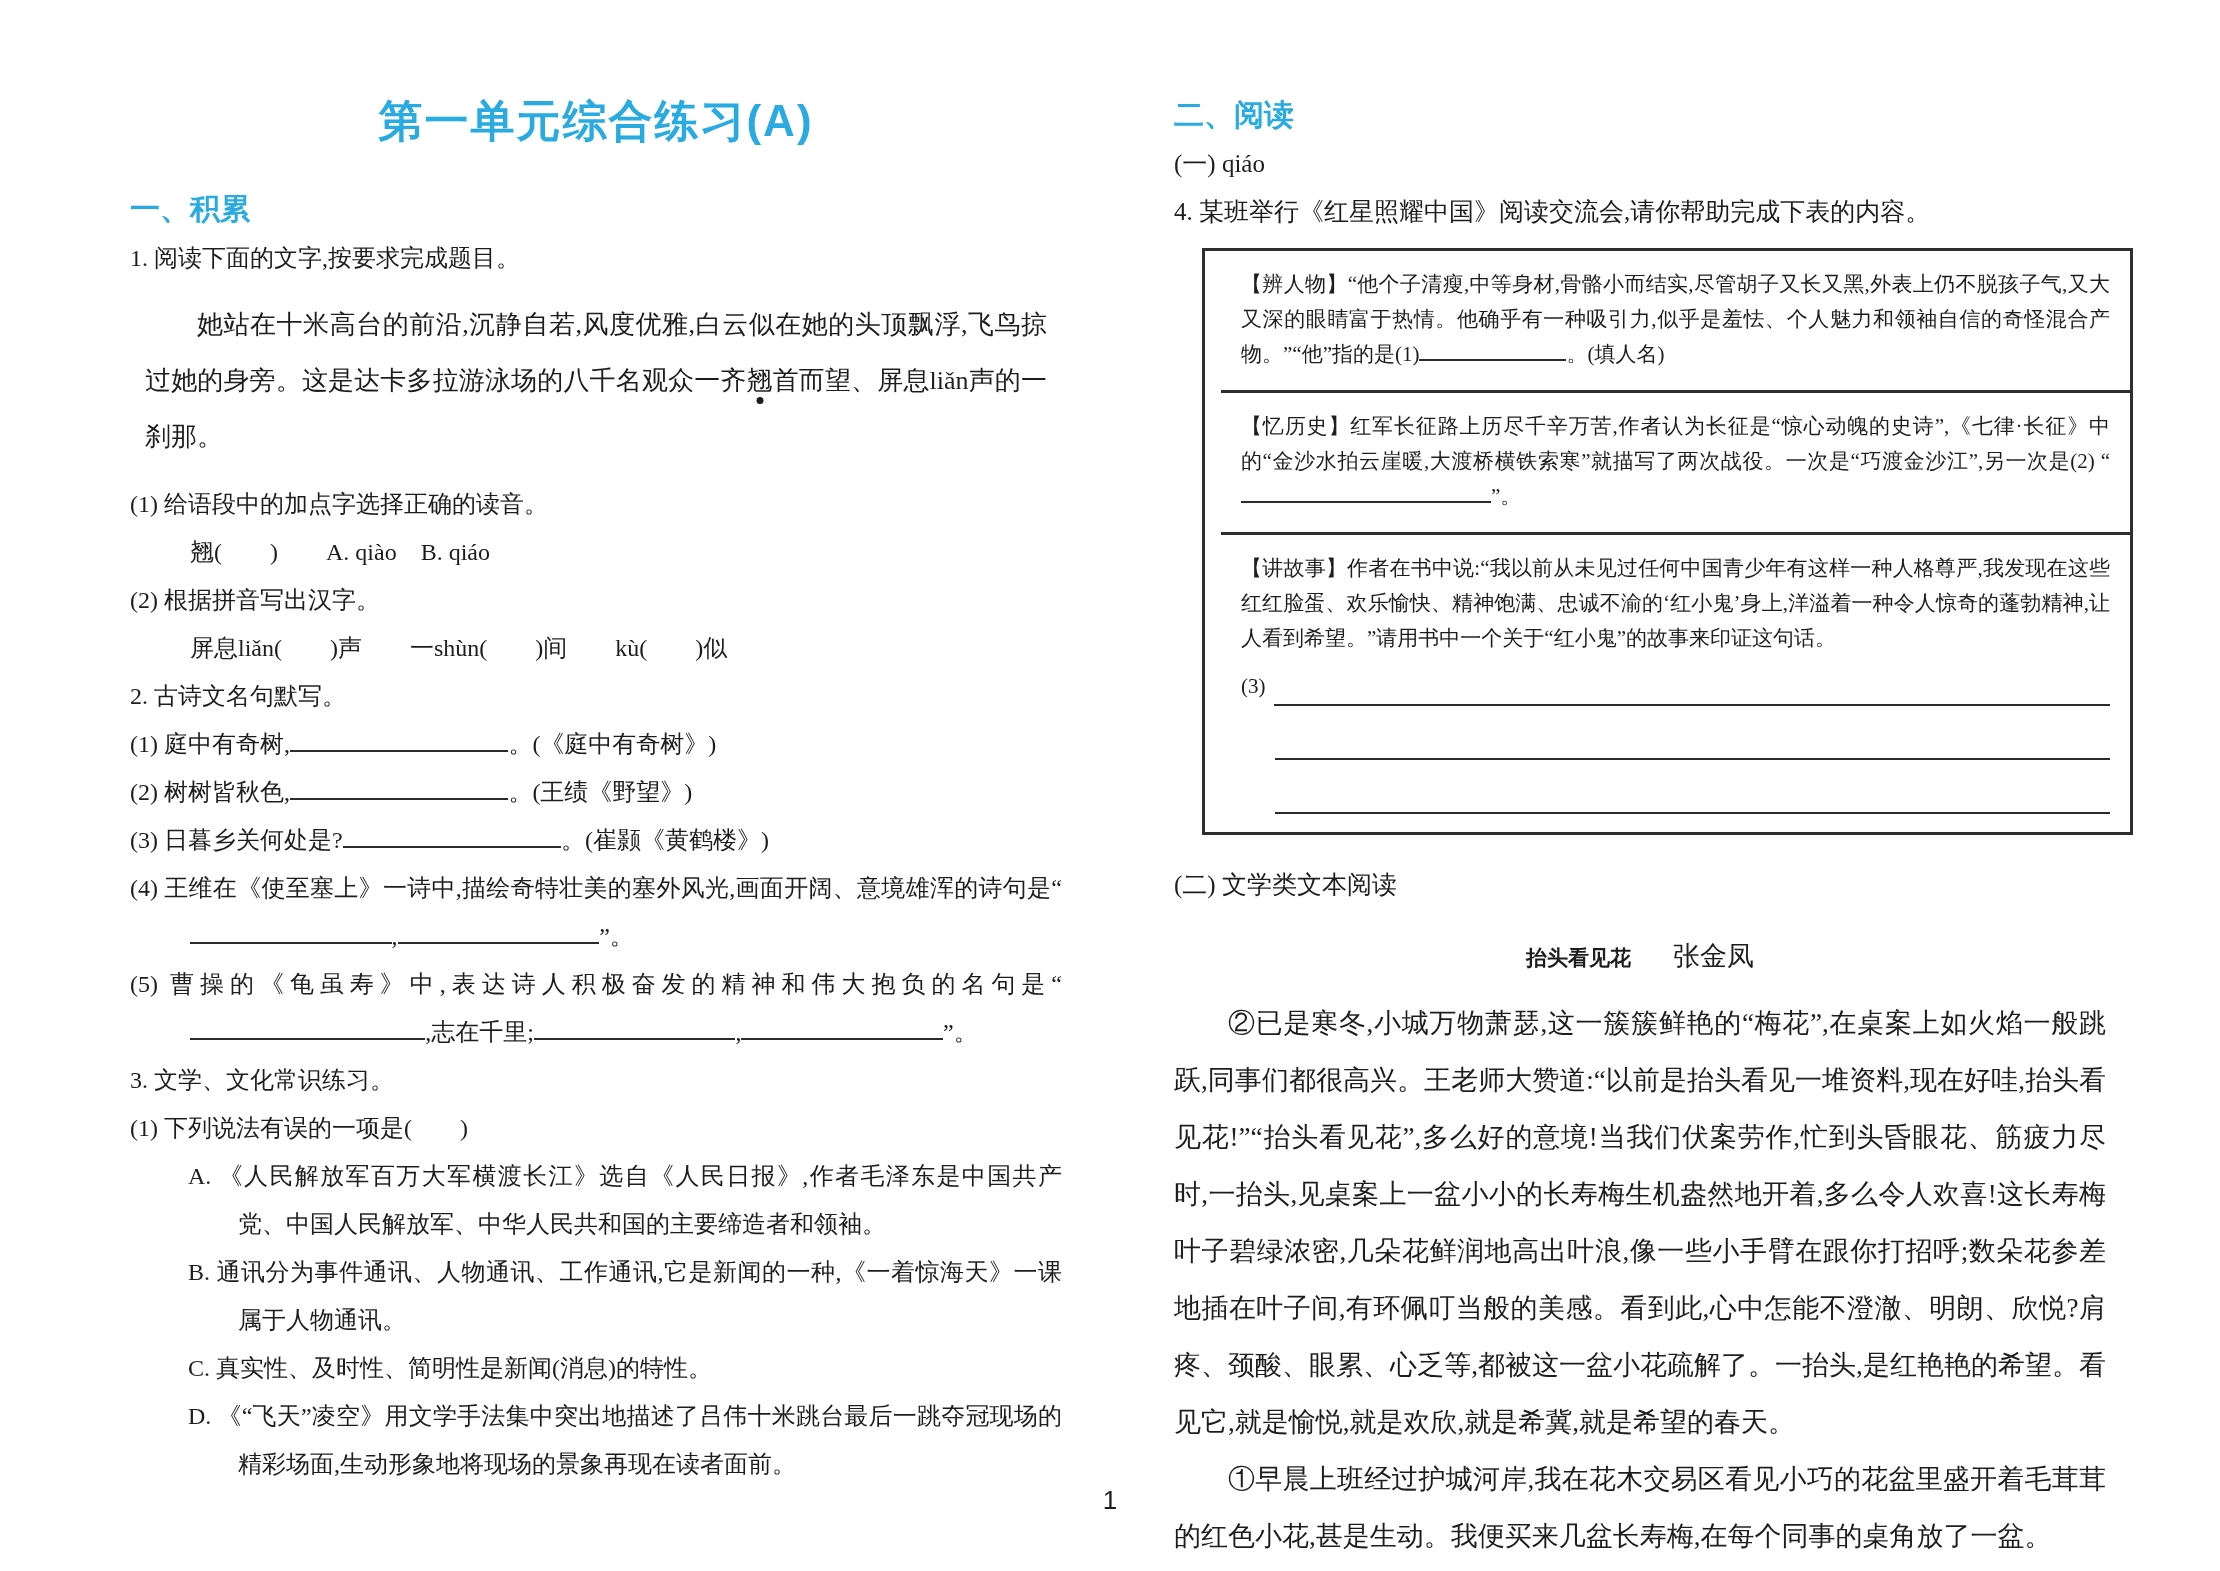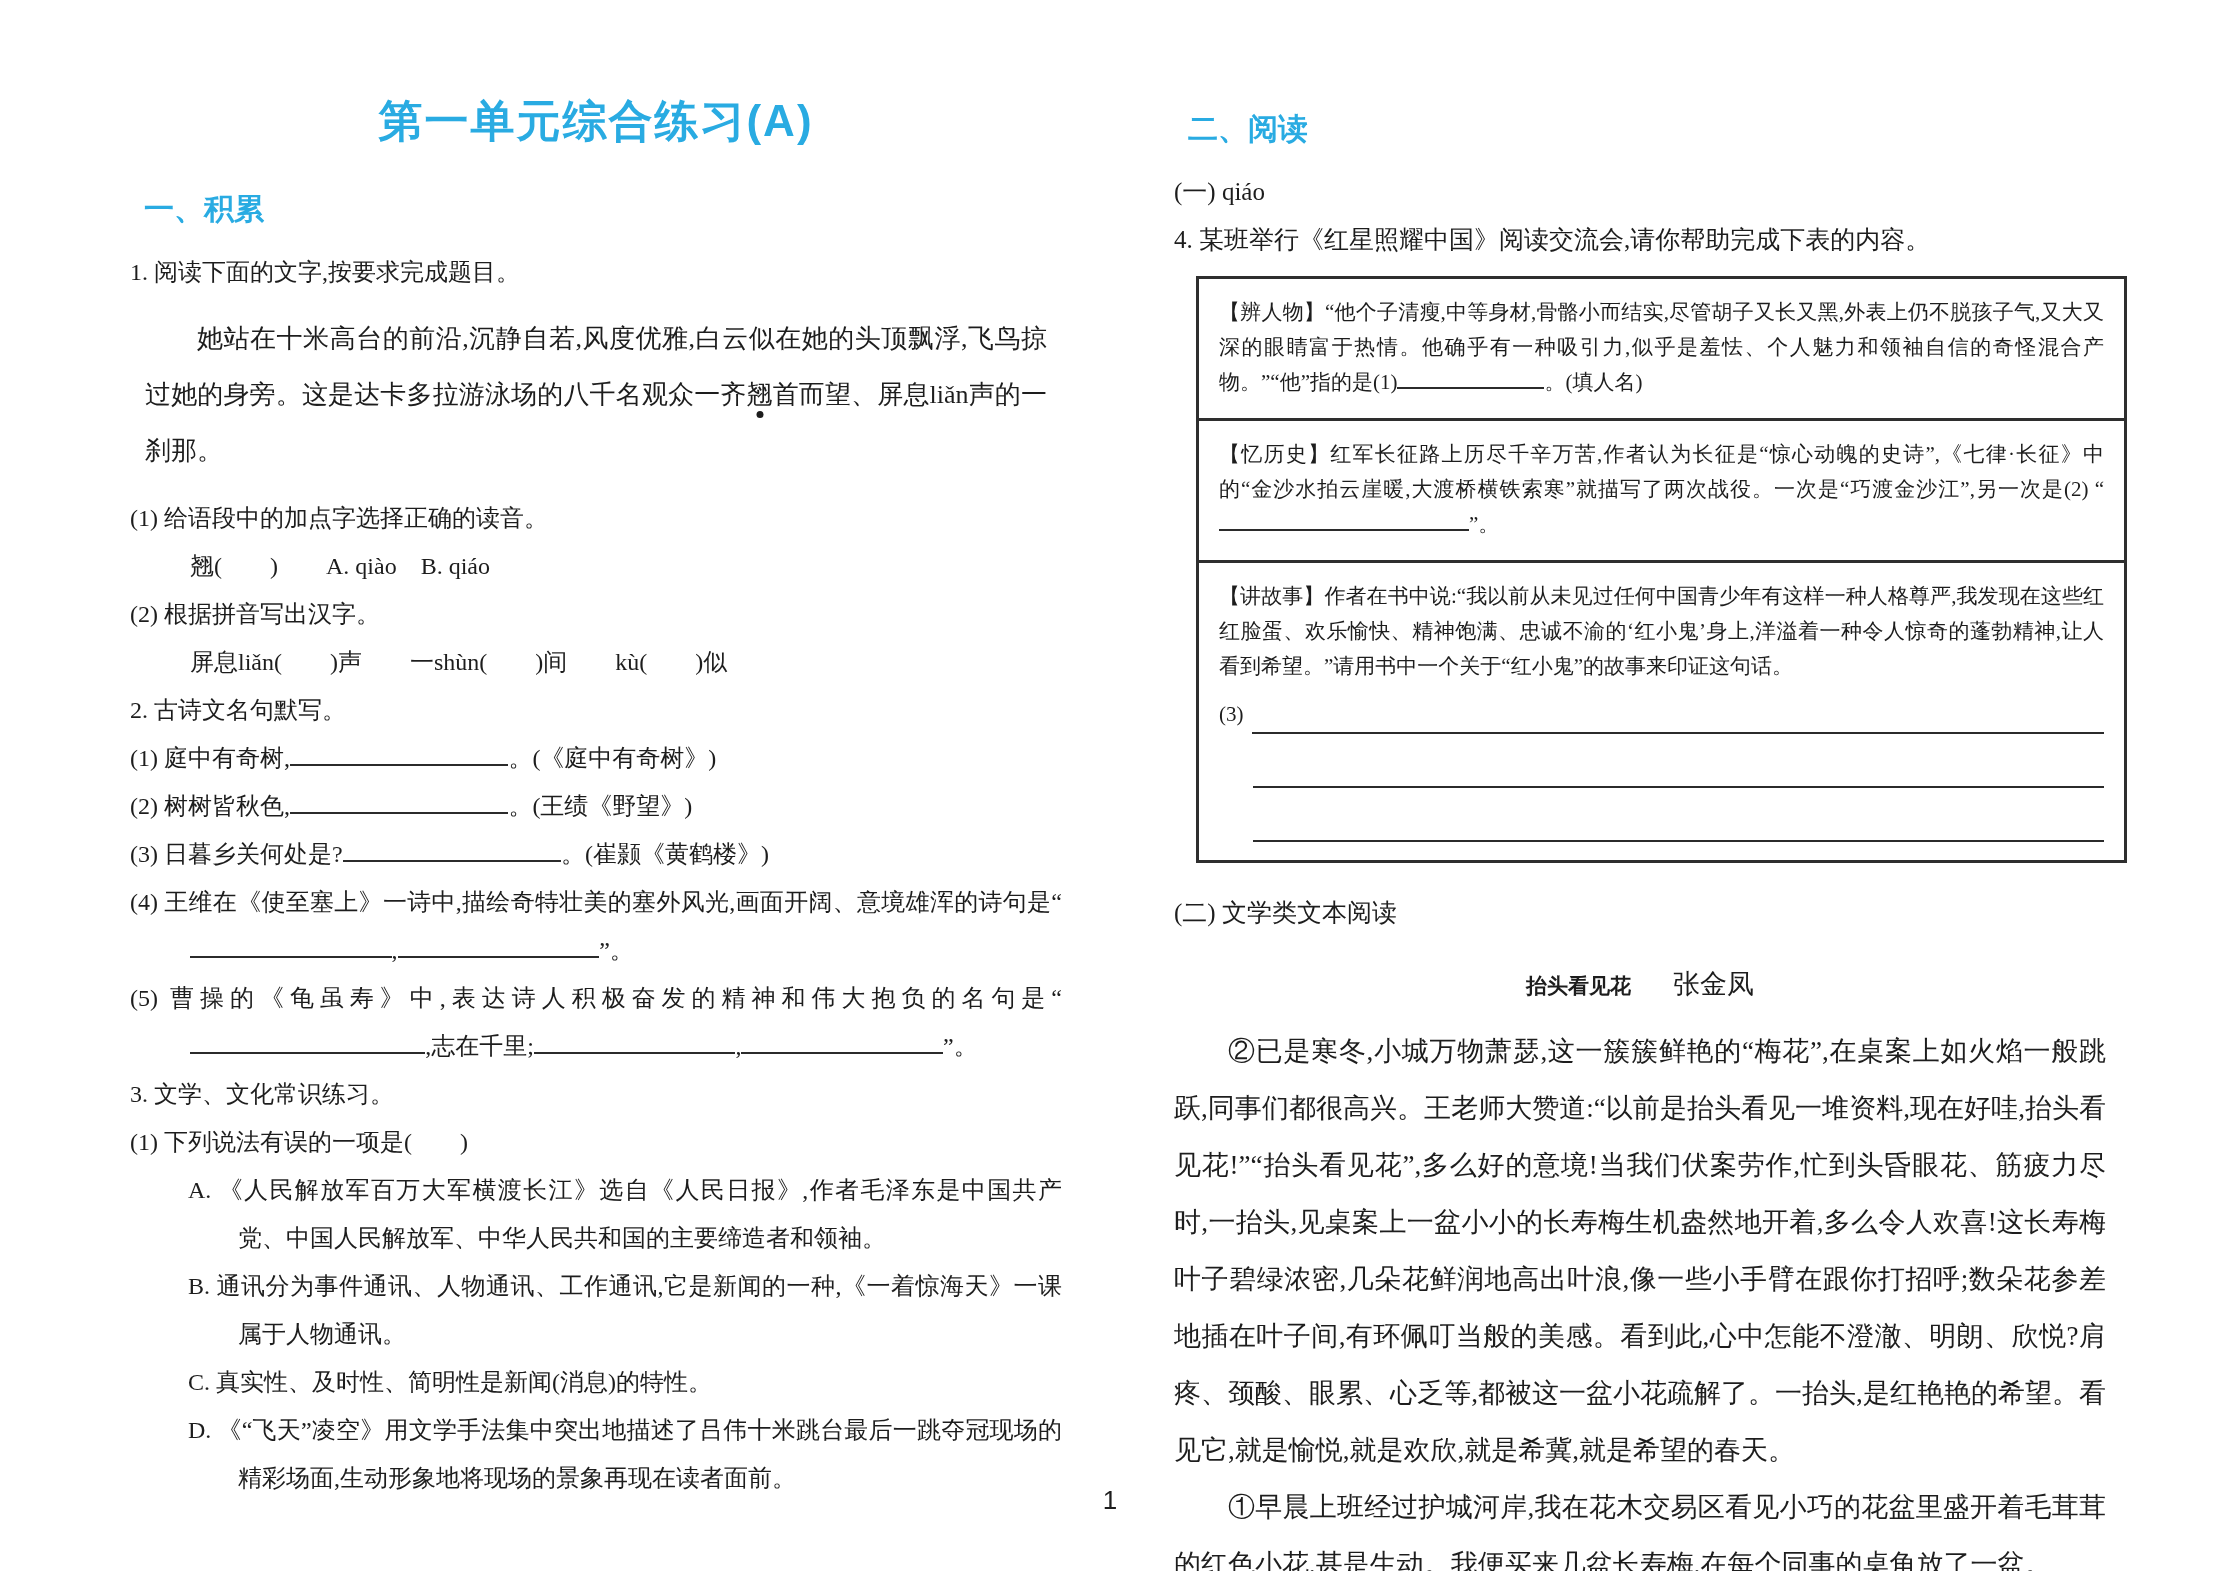--- a/index.html
+++ b/index.html
@@ -10,38 +10,38 @@
     overflow:hidden;
   }
   
   .lcol{position:absolute; left:130px; top:90px; width:932px; font-size:24px; line-height:48px;}
   .doc-title{
     text-align:center; color:var(--accent); font-family:"Liberation Sans","DejaVu Sans",sans-serif;
     font-weight:700; font-size:44px; line-height:62px; margin:0 0 32px 0; letter-spacing:2px;
   }
   .sec-heading{
     color:var(--accent); font-family:"Liberation Sans","DejaVu Sans",sans-serif;
-    font-weight:700; font-size:30px; line-height:50px; margin:14px;
+    font-weight:700; font-size:30px; line-height:50px; margin:0;
   }
   .qline{text-align:justify;}
   .passage{font-size:26px; line-height:56px; margin:2px 0 4px 0;}
   .passage p{margin:15px; text-indent:2em; text-align:justify;}
   .udot{position:relative;}
   .udot::after{
     content:""; position:absolute; left:50%; bottom:-9px; width:7px; height:7px;
     border-radius:50%; background:var(--ink); transform:translateX(-50%);
   }
   .hang{padding-left:60px; text-indent:-60px; text-align:justify;}
   .sub{margin-left:60px;}
   .qitem{padding-left:60px; text-indent:-60px; text-align:justify;}
   .opt{padding-left:50px; text-indent:-50px; margin-left:58px; text-align:justify;}
   .blank{display:inline-block; height:0.95em; border-bottom:2px solid var(--rule);}
   
   .rcol{position:absolute; left:1174px; top:90px; width:932px; font-size:25px; line-height:48px;}
-  .nbtable{margin:12px 0 0 22px; width:931px; border:3px solid #2e2e2e; box-sizing:border-box;}
+  .nbtable{margin:12px 0 0 28px; width:931px; border:3px solid #2e2e2e; box-sizing:border-box;padding-left:16px;}
   .trow{font-size:21px; line-height:35px; padding:16px 20px 18px 20px; text-align:justify;}
   .trow.sep{border-top:3px solid #2e2e2e;}
   .writein{display:flex; height:50px;}
   .writein .lbl{align-self:flex-end; line-height:40px;}
   .writein .wline{flex:1; margin-left:8px; border-bottom:2px solid var(--rule);}
   .wline.full{height:52px; margin-left:34px; border-bottom:2px solid var(--rule);}
   .part-heading{margin-top:26px;}
   .art-title{text-align:center; margin:22px 0 12px 0; line-height:50px;}
   .art-title .t{font-family:"Liberation Sans","DejaVu Sans",sans-serif; font-weight:700; font-size:21px;}
   .art-title .a{font-size:27px; margin-left:42px;}

